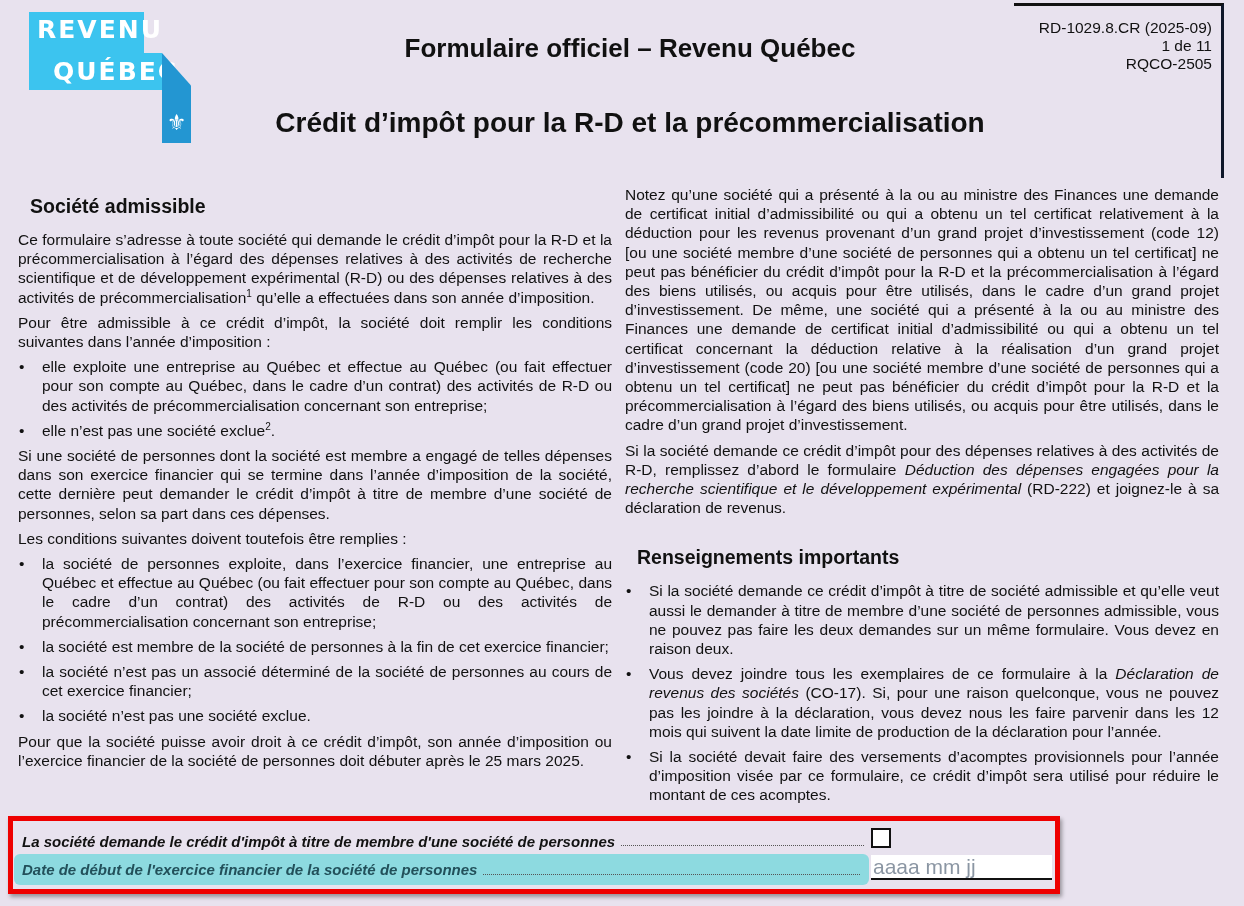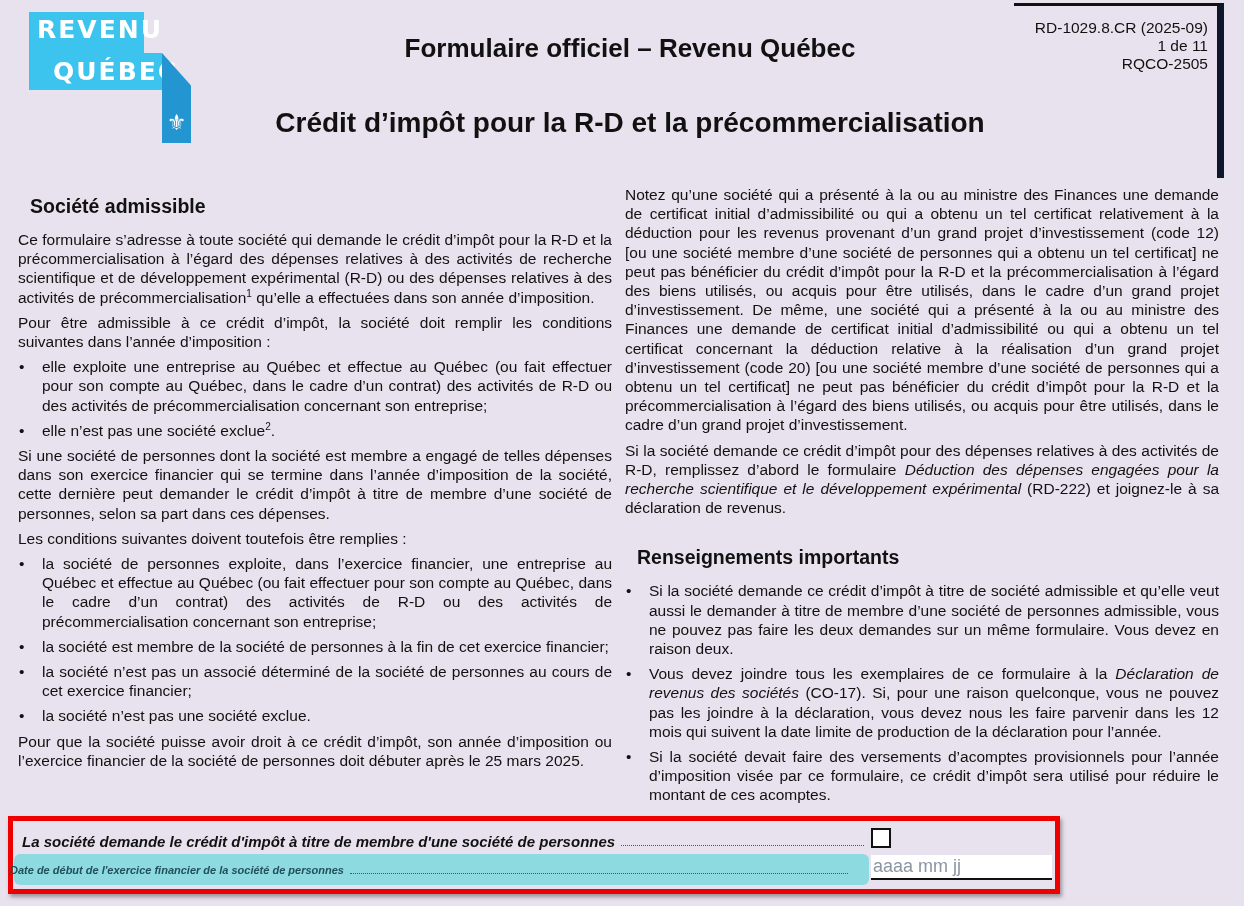--- a/index.html
+++ b/index.html
@@ -35,21 +35,21 @@
   .form-label {
     position: absolute; left: 330px; top: 33px; width: 600px; text-align: center;
     font-weight: bold; font-size: 26px;
   }
   .doc-title {
     position: absolute; left: 200px; top: 107px; width: 860px; text-align: center;
     font-weight: bold; font-size: 28px;
   }
   .codes {
     position: absolute; right: 20px; top: 3px; width: 210px; height: 175px;
-    border-top: 3px solid #111; border-right: 7px solid #0f172a;
+    border-top: 3px solid #111; border-right: 3px solid #0f172a;
     text-align: right; font-size: 15.5px; line-height: 18px;
     padding: 13px 9px 0 0; box-sizing: border-box;
   }
   .col { position: absolute; top: 182px; font-size: 15.5px; line-height: 19.2px; text-align: justify; }
   .col.left { left: 18px; width: 594px; }
   .col.right { left: 625px; width: 594px; }
   h2 { font-size: 19.5px; margin: 12px; font-weight: bold; line-height: 24px; }
   p { margin: 3px 0 6px 0; }
   ul { margin: 0 0 6px 0; padding: 0; list-style: none; }
   li { position: relative; padding-left: 24px; margin-bottom: 6px; }
@@ -70,28 +70,28 @@
   }
   .checkbox {
     position: absolute; left: 871px; top: 828px; width: 20px; height: 20px;
     background: #fff; border: 2px solid #111; box-sizing: border-box;
   }
   .row2-bg {
     position: absolute; left: 14px; top: 854px; width: 855px; height: 31px;
     background: #8ddae0; border-radius: 6px;
   }
   .row2 {
-    position: absolute; left: 10px; top: 861px; width: 842px;
-    font-style: italic; font-weight: bold; font-size: 11px; color: #22505a;
+    position: absolute; left: 22px; top: 861px; width: 842px;
+    font-style: italic; font-weight: bold; font-size: 15px; color: #22505a;
     display: flex; align-items: baseline;
   }
   .date-input {
     position: absolute; left: 871px; top: 855px; width: 181px; height: 25px;
     background: #fff; border: none; border-bottom: 2px solid #111;
-    font-family: "Liberation Sans", sans-serif; font-size: 18px; color: #8b96a3;
+    font-family: "Liberation Sans", sans-serif; font-size: 21px; color: #8b96a3;
     padding: 0 2px; box-sizing: border-box; outline: none;
   }
   .date-input::placeholder { color: #8b96a3; }
 </style>
 </head>
 <body>
 
 <div class="logo">
   <div class="band1">REVENU</div>
   <div class="band2">QUÉBEC</div>

